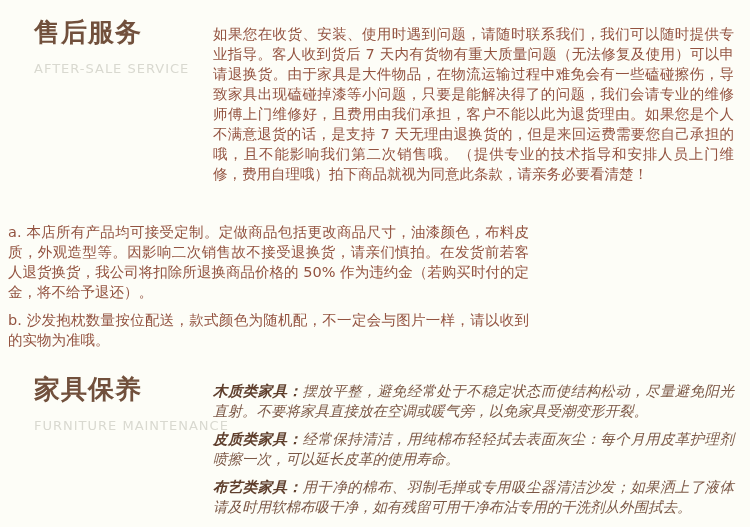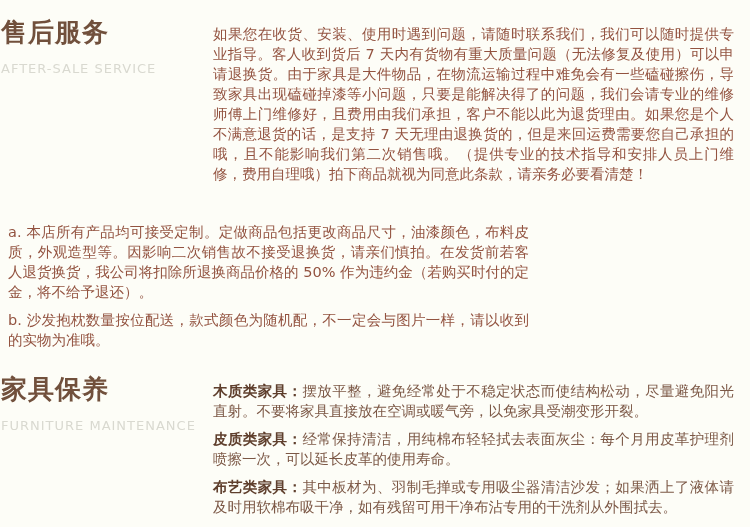--- a/index.html
+++ b/index.html
@@ -20,21 +20,21 @@
     .sec {
       display: flex;
       align-items: flex-start;
     }
     .sec-1 { margin-bottom: 22px; }
     .sec-2 { margin-bottom: 15px; }
     .label-col {
       width: 205px;
       flex-shrink: 0;
       box-sizing: border-box;
-      padding-left: 1px;
+      padding-left: 34px;
       padding-top: 1px;
     }
     .sec-title {
       font-size: 26px;
       font-weight: bold;
       color: #71503c;
       letter-spacing: 1px;
       line-height: 30px;
     }
     .sec-subtitle {
@@ -45,21 +45,21 @@
       white-space: nowrap;
     }
     .content-col {
       width: 537px;
       font-size: 14.5px;
       line-height: 20px;
       text-align: justify;
       color: #935340;
     }
     .content-col p { margin: 8px; }
-    .maint p { color: #7c5846; }
+    .maint p { color: #7c5846; font-style: italic; }
     .maint-label {
       font-weight: bold;
       color: #5f3f2d;
     }
   </style>
 </head>
 <body>
 
 <div class="page">
 
@@ -81,17 +81,17 @@
   </section>
 
   <section class="sec sec-3">
     <div class="label-col">
       <div class="sec-title">家具保养</div>
       <div class="sec-subtitle">FURNITURE MAINTENANCE</div>
     </div>
     <div class="content-col maint">
       <p><span class="maint-label">木质类家具：</span><span>摆放平整，避免经常处于不稳定状态而使结构松动，尽量避免阳光直射。不要将家具直接放在空调或暖气旁，以免家具受潮变形开裂。</span></p>
       <p><span class="maint-label">皮质类家具：</span><span>经常保持清洁，用纯棉布轻轻拭去表面灰尘：每个月用皮革护理剂喷擦一次，可以延长皮革的使用寿命。</span></p>
-      <p><span class="maint-label">布艺类家具：</span><span>其中板材为、羽制毛掸或专用吸尘器清洁沙发；如果洒上了液体请及时用软棉布吸干净，如有残留可用干净布沾专用的干洗剂从外围拭去。</span></p>
+      <p><span class="maint-label">布艺类家具：</span><span>用干净的棉布、羽制毛掸或专用吸尘器清洁沙发；如果洒上了液体请及时用软棉布吸干净，如有残留可用干净布沾专用的干洗剂从外围拭去。</span></p>
     </div>
   </section>
 
 </div>
 
 </body></html>

